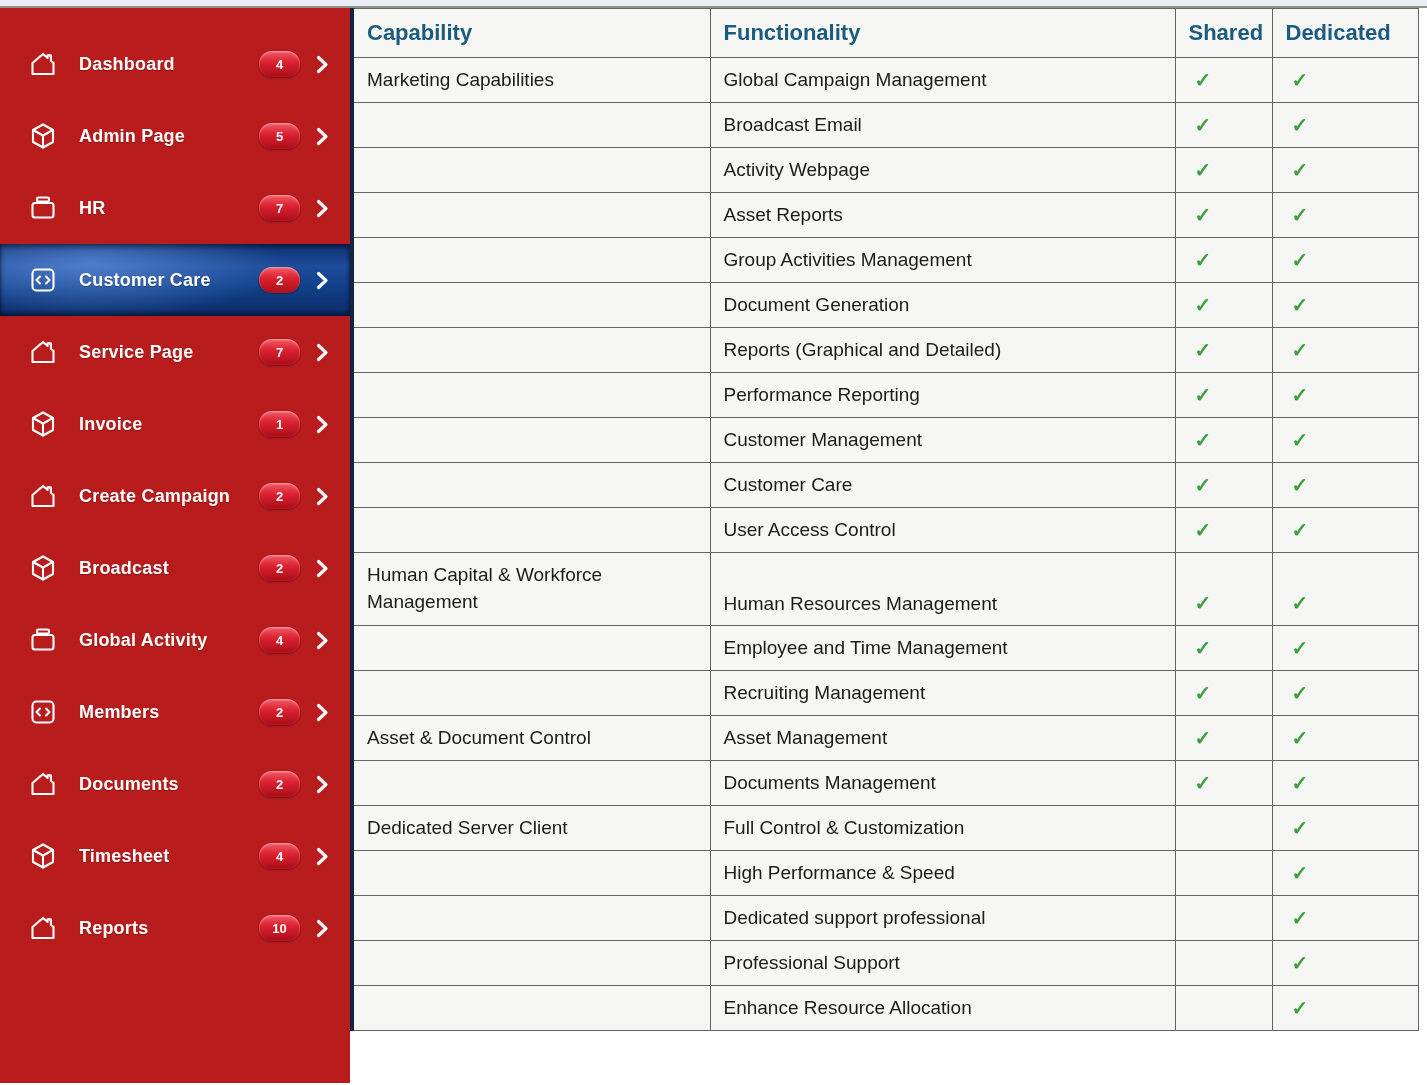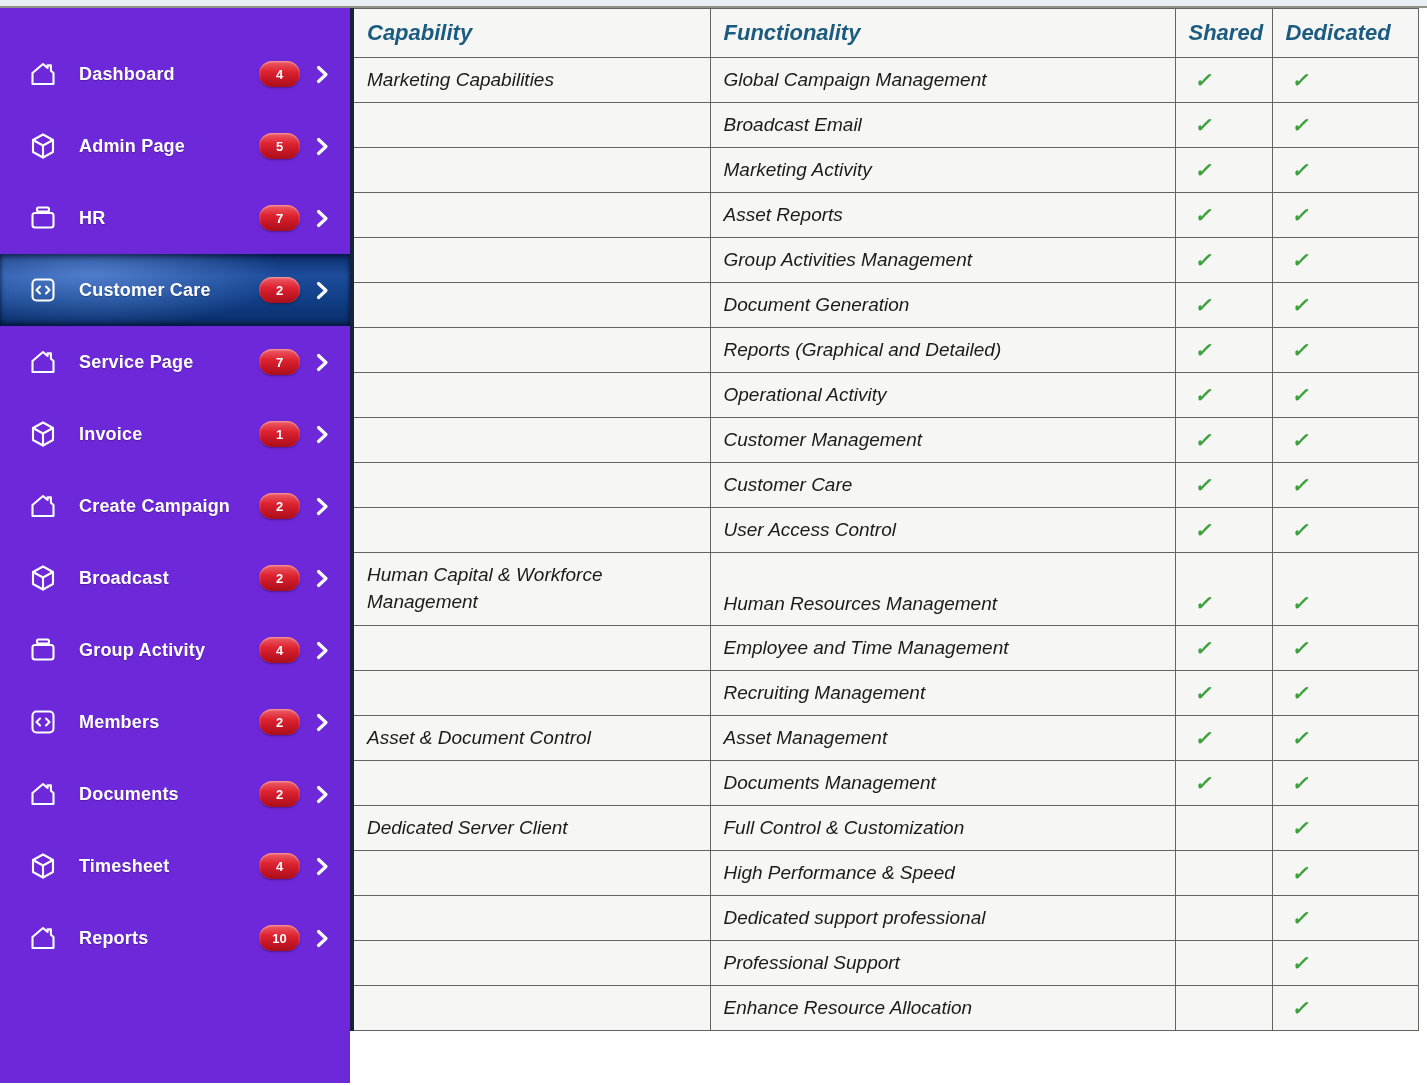--- a/index.html
+++ b/index.html
@@ -6,21 +6,21 @@
   html,body { width:1427px; height:1085px; overflow:hidden; background:#ffffff;
               font-family:"Liberation Sans", sans-serif; }
 
   
   .top-strip { height:8px; background:#e9eef4; border-bottom:2px solid #8e9287; }
 
   
   .layout { display:flex; height:1075px; }
 
   
-  .sidebar { width:350px; flex:0 0 350px; background:#6d28d9; padding-top:30px; }
+  .sidebar { width:350px; flex:0 0 350px; background:#b91c1c; padding-top:20px; }
   .nav-item { display:flex; align-items:center; height:72px; padding:0 20px 0 27px;
               color:#ffffff; cursor:pointer; }
   .nav-icon { width:32px; height:32px; flex:0 0 32px; margin-right:20px; display:flex;
               align-items:center; justify-content:center; }
   .nav-icon svg { display:block; }
   .nav-label { flex:1; font-size:18px; font-weight:bold; letter-spacing:.2px;
                text-shadow:0 1px 1px rgba(0,0,0,.25); }
   .nav-badge { min-width:41px; height:26px; padding:0 8px; margin-right:16px;
                border-radius:13px; display:flex; align-items:center; justify-content:center;
                font-size:13px; font-weight:bold; color:#fff;
@@ -29,21 +29,21 @@
   .nav-chevron { width:14px; height:19px; display:flex; align-items:center; }
   .nav-item.selected {
       background:
         radial-gradient(95% 130% at 26% 28%, rgba(130,175,255,.50) 0%, rgba(130,175,255,0) 58%),
         linear-gradient(180deg,#0c2f6e 0%, #1d4c9b 30%, #113e86 64%, #0a2c67 100%);
       box-shadow:inset 0 3px 4px rgba(0,0,20,.45), inset 0 -3px 4px rgba(0,0,20,.45); }
 
   
   .content { flex:1; background:#ffffff; }
   table.matrix { border-collapse:collapse; width:1069px; table-layout:fixed;
-                 border-left:4px solid #16233f;font-style:italic; }
+                 border-left:4px solid #16233f; }
   .matrix th, .matrix td { border:1px solid #646464; background:#f6f6f5;
                            text-align:left; vertical-align:middle; }
   .matrix th { height:49px; padding:0 6px 0 13px; font-size:22px; font-weight:bold;
                color:#1c5b80; }
   .matrix td { height:45px; padding:0 6px 0 13px; font-size:19px; color:#1b1b1b; }
   .matrix td.chk, .matrix th.chk-h { }
   .matrix td.chk { padding-left:19px; color:#3ba13b; font-weight:bold; font-size:20px; }
   .matrix tr.tall td { height:73px; }
   .matrix tr.tall td.cap { vertical-align:middle; line-height:1.4; padding-top:4px; padding-bottom:4px; }
   .matrix tr.tall td.fun, .matrix tr.tall td.chk { vertical-align:bottom; padding-bottom:10px; }
@@ -200,21 +200,21 @@
           </svg>
         </span>
     </div>
 
     <div class="nav-item">
       <span class="nav-icon">
           <svg width="32" height="32" viewBox="0 0 32 32">
             <use href="#ic-briefcase"></use>
           </svg>
         </span>
-      <span class="nav-label">Group Activity</span>
+      <span class="nav-label">Global Activity</span>
       <span class="nav-badge">4</span>
       <span class="nav-chevron">
           <svg width="13" height="19" viewBox="0 0 13 19">
             <use href="#ic-chevron"></use>
           </svg>
         </span>
     </div>
 
     <div class="nav-item">
       <span class="nav-icon">
@@ -301,21 +301,21 @@
         <td class="chk">✓</td>
       </tr>
       <tr>
         <td class="cap"></td>
         <td class="fun">Broadcast Email</td>
         <td class="chk">✓</td>
         <td class="chk">✓</td>
       </tr>
       <tr>
         <td class="cap"></td>
-        <td class="fun">Marketing Activity</td>
+        <td class="fun">Activity Webpage</td>
         <td class="chk">✓</td>
         <td class="chk">✓</td>
       </tr>
       <tr>
         <td class="cap"></td>
         <td class="fun">Asset Reports</td>
         <td class="chk">✓</td>
         <td class="chk">✓</td>
       </tr>
       <tr>
@@ -331,21 +331,21 @@
         <td class="chk">✓</td>
       </tr>
       <tr>
         <td class="cap"></td>
         <td class="fun">Reports (Graphical and Detailed)</td>
         <td class="chk">✓</td>
         <td class="chk">✓</td>
       </tr>
       <tr>
         <td class="cap"></td>
-        <td class="fun">Operational Activity</td>
+        <td class="fun">Performance Reporting</td>
         <td class="chk">✓</td>
         <td class="chk">✓</td>
       </tr>
       <tr>
         <td class="cap"></td>
         <td class="fun">Customer Management</td>
         <td class="chk">✓</td>
         <td class="chk">✓</td>
       </tr>
       <tr>

